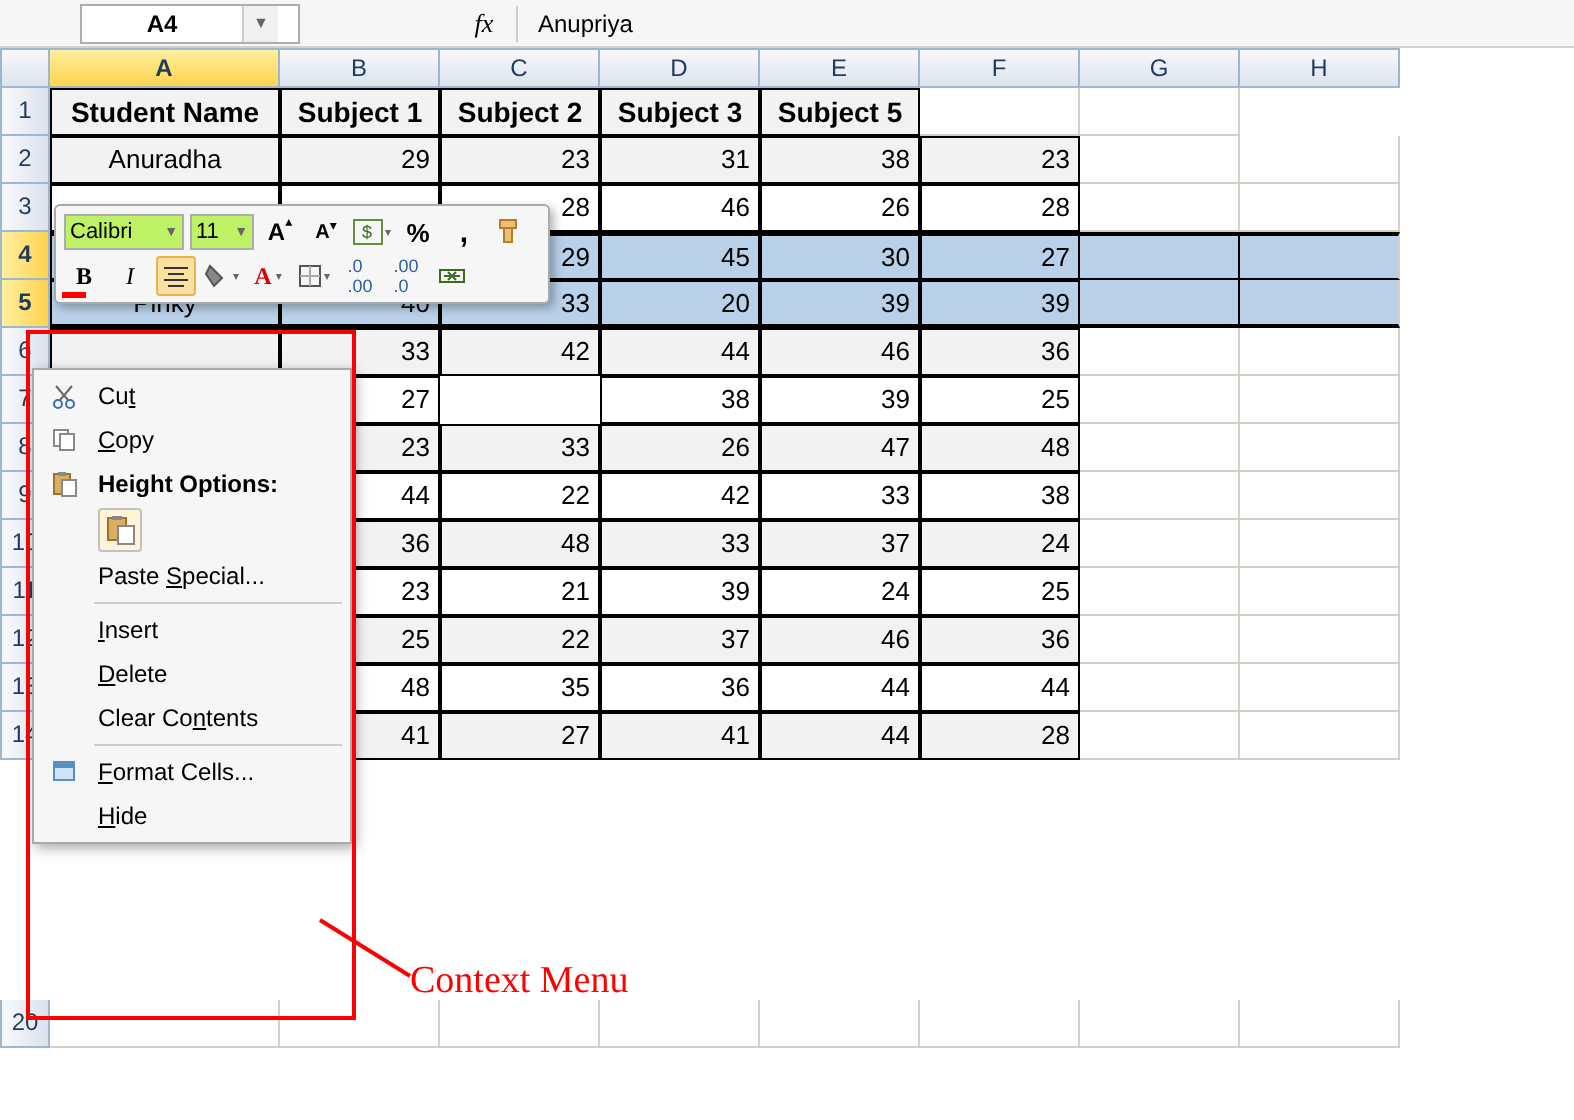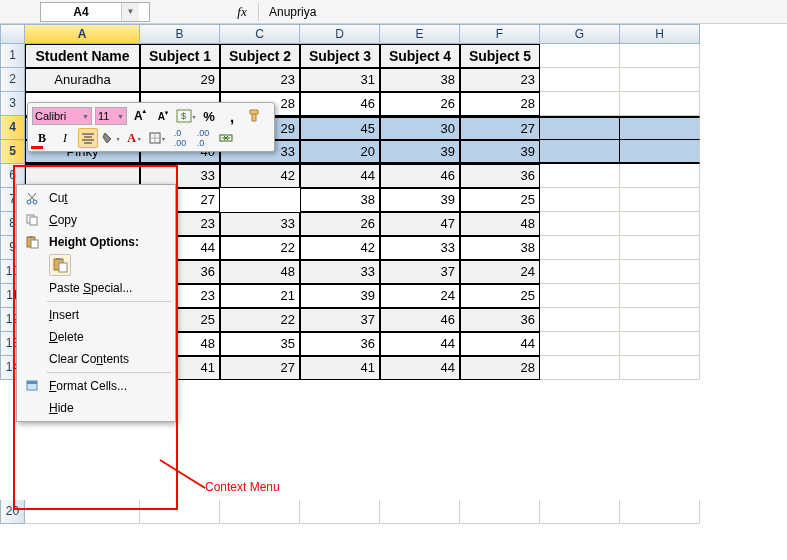--- a/index.html
+++ b/index.html
@@ -33,38 +33,38 @@
 
 .row.selrow .cell { background: #b8d0e8 !important; border-color: #000; }
 .row.selrow .cell:last-of-type { border-right: 1px solid #d4d0c8; }
 .row.selrow {}
 .sel-top { border-top: 2px solid #000 !important; }
 .sel-bot { border-bottom: 2px solid #000 !important; }
 
 
 .mini-tb { position: absolute; left: 27px; top: 102px; width: 248px; background: #f6f6f6; border: 1px solid #a7abb0; box-shadow: 2px 2px 5px rgba(0,0,0,0.3); padding: 2px 4px; border-radius: 3px; }
 .mini-row { display: flex; align-items: center; gap: 3px; height: 22px; }
-.mini-sel { background: #f9a8d4; border: 1px solid #abadb3; height: 18px; font-size: 11px; padding: 0 2px; display: flex; align-items: center; justify-content: space-between; }
+.mini-sel { background: #bef264; border: 1px solid #abadb3; height: 18px; font-size: 11px; padding: 0 2px; display: flex; align-items: center; justify-content: space-between; }
 .mini-sel .dd { font-size: 7px; color: #666; padding-left: 2px; }
 .mini-btn { width: 20px; height: 20px; display: flex; align-items: center; justify-content: center; border-radius: 2px; }
 .mini-btn.on { background: #fbe0a2; border: 1px solid #e6b44a; }
 
 
 .ctx { position: absolute; left: 16px; top: 184px; width: 160px; background: #f6f6f6; border: 1px solid #a7abb0; box-shadow: 2px 2px 6px rgba(0,0,0,0.35); padding: 2px; }
 .ctx-item { height: 22px; display: flex; align-items: center; padding-left: 30px; position: relative; font-size: 12px; }
 .ctx-icon { position: absolute; left: 4px; width: 18px; height: 18px; display: flex; align-items: center; justify-content: center; font-size: 12px; }
 .ctx-sep { height: 1px; background: #ccc; margin: 2px 2px 2px 28px; }
 .ctx-paste-opt { padding-left: 30px; height: 24px; display: flex; align-items: center; }
 .paste-icon-box { width: 22px; height: 22px; border: 1px solid #c0c0c0; background: #fff4d8; display: flex; align-items: center; justify-content: center; margin-left: 0px; border-radius: 2px; }
 
 .underline-letter { text-decoration: underline; }
 
 
 .red-box { position: absolute; border: 2px solid #ff0000; pointer-events: none; }
-.red-label { position: absolute; color: #ff0000; font-size: 12px; font-family: Liberation Sans, sans-serif; }
+.red-label { position: absolute; color: #ff0000; font-size: 19px; font-family: Liberation Serif, serif; }
 
 </style>
 </head>
 <body>
 
 <div class="top-bar">
   <div class="namebox-wrap">
     <input class="namebox" value="A4" style="">
     <div class="namebox-arrow">▼</div>
   </div>
@@ -85,21 +85,20 @@
     <div class="col-h" style="width:80px">G</div>
     <div class="col-h" style="width:80px">H</div>
   </div>
   <div class="rows" id="rows-container">
       <div class="row">
         <div class="row-h">1</div>
         <div class="cell th" style="width: 115px;">Student Name</div>
         <div class="cell th" style="width: 80px;">Subject 1</div>
         <div class="cell th" style="width: 80px;">Subject 2</div>
         <div class="cell th" style="width: 80px;">Subject 3</div>
-        <div class="cell th" style="width: 80px;">Subject 4</div>
         <div class="cell th" style="width: 80px;">Subject 5</div>
         <div class="cell" style="width: 80px;"></div>
         <div class="cell" style="width: 80px;"></div>
       </div>
       <div class="row">
         <div class="row-h">2</div>
         <div class="cell bordered stripe name" style="width: 115px;">Anuradha</div>
         <div class="cell bordered stripe" style="width: 80px;">29</div>
         <div class="cell bordered stripe" style="width: 80px;">23</div>
         <div class="cell bordered stripe" style="width: 80px;">31</div>

